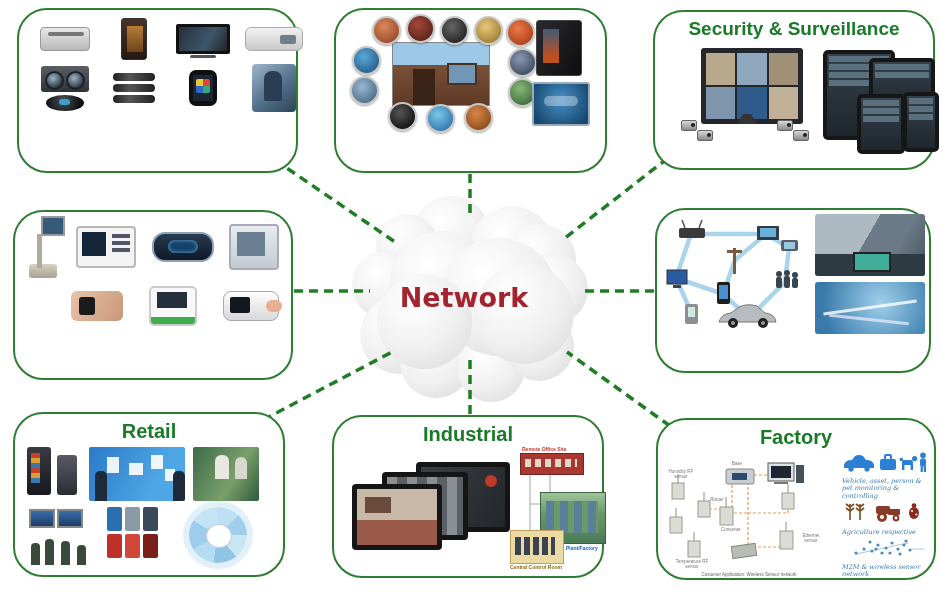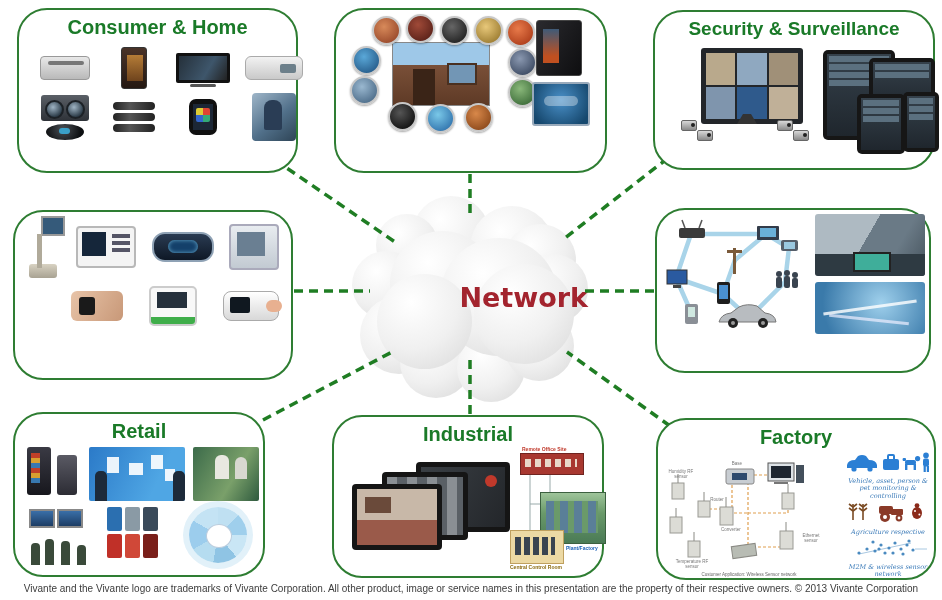--- a/index.html
+++ b/index.html
@@ -3,21 +3,21 @@
 <meta charset="utf-8">
 <style>
   html,body{margin:0;padding:0;background:#fff;}
   .canvas{position:relative;width:942px;height:600px;background:#fff;overflow:hidden;
           font-family:"Liberation Sans",sans-serif;}
   
   .connector-layer{position:absolute;left:0;top:0;z-index:2;pointer-events:none;}
   .cloud{position:absolute;left:352px;top:196px;width:236px;height:208px;z-index:1;}
   .cloud .puff{position:absolute;border-radius:50%;
        background:radial-gradient(circle at 36% 30%, #ffffff 0%, #f0f0f0 52%, #d8d8d8 100%);}
-  .network-label{position:absolute;left:0;right:0;top:86px;text-align:right;
+  .network-label{position:absolute;left:0;right:12px;top:86px;text-align:center;
        font-family:"DejaVu Sans",sans-serif;font-size:27px;font-weight:bold;color:#a3242e;z-index:3;}
   
   .box{position:absolute;background:#fff;border:2px solid #2e7d32;border-radius:30px;z-index:3;box-sizing:border-box;}
   .box-title{margin:6px 6px 0 6px;text-align:center;font-size:20px;font-weight:bold;color:#1a7a28;}
   .collage{position:relative;width:100%;height:calc(100% - 34px);}
   
   .dev{box-sizing:border-box;}
   
   .ch-grid{display:grid;grid-template-columns:64px 62px 64px 66px;gap:4px 6px;padding:8px 10px 0 14px;}
   .ch-cell{display:flex;flex-direction:column;align-items:center;justify-content:center;gap:3px;}
@@ -133,21 +133,21 @@
       background:repeating-linear-gradient(90deg,#5a7f98 0 8px,#6a9a6a 8px 14px);}
   .bldg-yellow{position:absolute;left:0px;top:84px;width:52px;height:32px;background:#ecd9a4;border:1px solid #bfa05f;}
   .bldg-yellow:after{content:"";position:absolute;left:4px;top:6px;width:40px;height:18px;
       background:repeating-linear-gradient(90deg,#3a4450 0 6px,#ecd9a4 6px 9px);}
   .fac-label{position:absolute;font-weight:bold;}
   
   .ot-net{position:absolute;left:6px;top:6px;width:168px;height:122px;}
   .ot-label{position:absolute;font-size:4.5px;color:#777;line-height:1.15;text-align:center;}
   .ot-caption{position:absolute;left:10px;bottom:0px;width:150px;font-size:4.5px;color:#666;text-align:center;}
   .ot-right{position:absolute;left:184px;top:2px;width:92px;height:126px;display:flex;flex-direction:column;justify-content:space-between;}
-  .icon-row{text-align:center;}
+  .icon-row{text-align:left;}
   .icon-caption{font-family:"DejaVu Serif",serif;font-style:italic;font-size:6.5px;color:#3a7ab8;line-height:1.15;margin-top:1px;}
   
   .footer{position:absolute;left:0;top:583px;width:100%;text-align:center;font-size:10px;color:#3c3c3c;}
 </style>
 </head>
 <body>
 
 <div class="canvas">
 
   <div class="cloud">
@@ -175,21 +175,20 @@
       <line x1="668" y1="158" x2="565" y2="238"></line>
       <line x1="294" y1="291" x2="370" y2="291"></line>
       <line x1="654" y1="291" x2="580" y2="291"></line>
       <line x1="263" y1="420" x2="392" y2="352"></line>
       <line x1="470" y1="414" x2="470" y2="358"></line>
       <line x1="670" y1="426" x2="567" y2="352"></line>
     </g>
   </svg>
 
   <div class="box" style="left:17px;top:8px;width:281px;height:165px">
-    <div class="box-title">Consumer &amp; Home</div>
     <div class="collage">
       <div class="ch-grid">
         <div class="ch-cell">
             <div class="printer dev"></div>
           </div>
         <div class="ch-cell">
             <div class="fridge dev"></div>
           </div>
         <div class="ch-cell">
             <div class="tv dev">
@@ -361,21 +360,21 @@
             <circle cx="102" cy="111" r="5" fill="#222"></circle>
               <circle cx="102" cy="111" r="2" fill="#999"></circle>
           </g>
         </g>
       </svg>
       <div class="tr-photo1"></div>
       <div class="tr-photo2"></div>
     </div>
   </div>
 
-  <div class="box" style="left:13px;top:412px;width:252px;height:165px">
+  <div class="box" style="left:13px;top:412px;width:272px;height:165px">
     <div class="box-title">Retail</div>
     <div class="collage">
       <div class="rt-vend1"></div>
       <div class="rt-vend2"></div>
       <div class="rt-bluewall">
         <i style="left:18px;top:10px;width:12px;height:16px"></i>
         <i style="left:40px;top:16px;width:14px;height:12px"></i>
         <i style="left:62px;top:8px;width:12px;height:14px"></i>
         <i style="left:76px;top:22px;width:10px;height:12px"></i>
         <span class="rt-sil" style="left:6px"></span>
@@ -574,14 +573,13 @@
             </g>
             <line x1="14" y1="17" x2="66" y2="6" stroke="#4a8ac0" stroke-width="0.8" opacity="0.6"></line>
             <line x1="70" y1="12" x2="82" y2="12" stroke="#4a8ac0" stroke-width="0.8" opacity="0.6"></line>
           </svg>
           <div class="icon-caption">M2M &amp; wireless sensor network</div>
         </div>
       </div>
     </div>
   </div>
 
-  <div class="footer">Vivante and the Vivante logo are trademarks of Vivante Corporation. All other product, image or service names in this presentation are the property of their respective owners. © 2013 Vivante Corporation</div>
 </div>
 
 </body></html>

